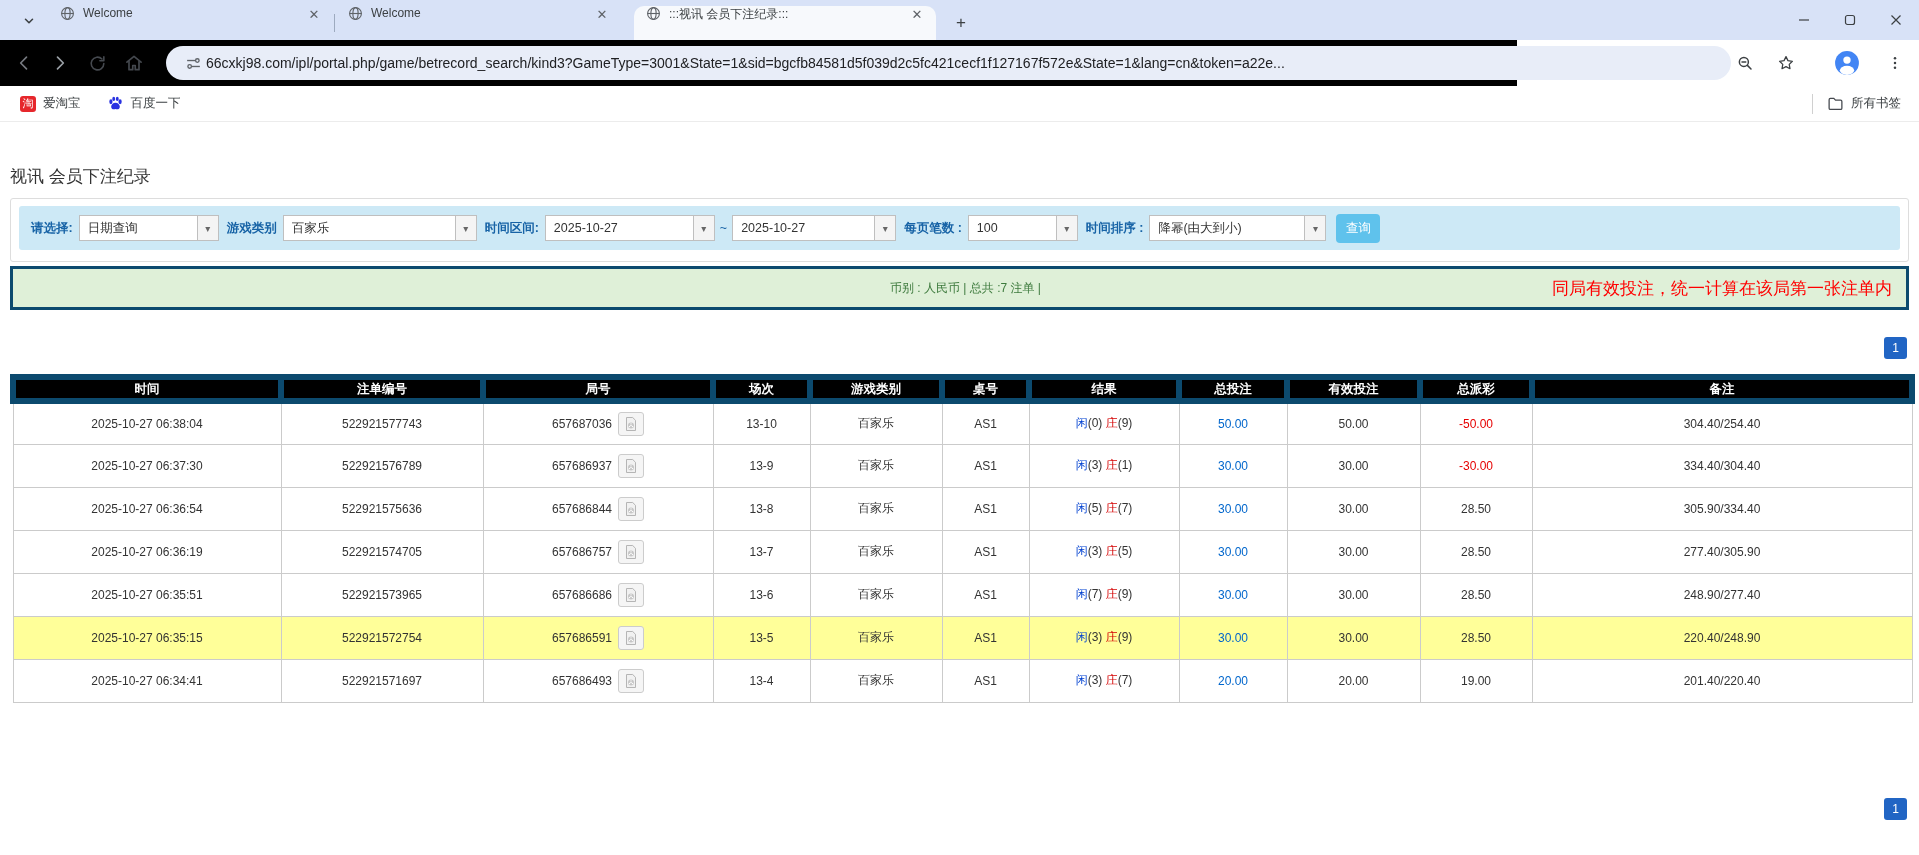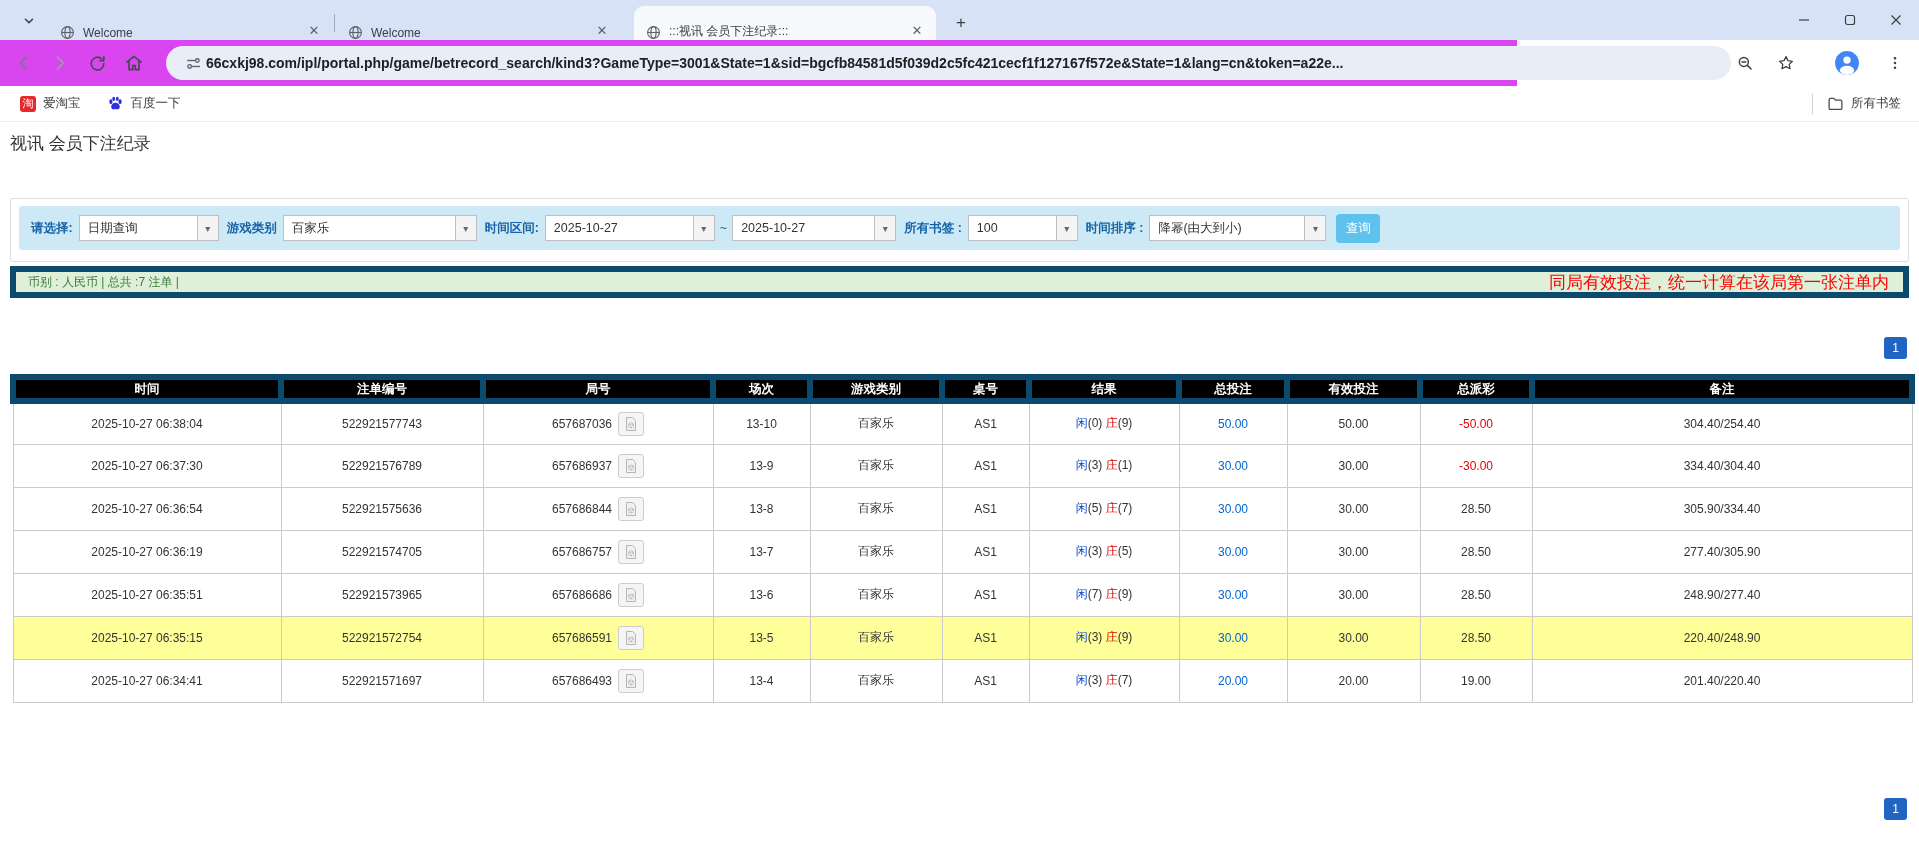--- a/index.html
+++ b/index.html
@@ -2,54 +2,54 @@
 <html><head>
 <meta charset="utf-8">
 <style>
   * { margin:0; padding:0; box-sizing:border-box; }
   body { background:#ccc; font-family:"Liberation Sans", sans-serif; }
   .screen { position:relative; width:1919px; height:855px; background:#fff; overflow:hidden; }
 
   
   .tabstrip { position:absolute; left:0; top:0; width:1919px; height:40px; background:#d8e2f7; }
   .tab-search-btn { position:absolute; left:16px; top:9px; width:26px; height:26px; border:none; background:transparent; border-radius:50%; cursor:pointer; }
-  .tab { position:absolute; top:6px; height:34px; display:flex; align-items:flex-end; padding:0 10px 0 12px; font-size:12px; color:#3c4043; }
+  .tab { position:absolute; top:6px; height:34px; display:flex; align-items:flex-start; padding:0 10px 0 12px; font-size:12px; color:#3c4043; }
   .tab.active { background:#f7f9fc; border-radius:10px 10px 0 0; }
   .tab .title { flex:1; overflow:hidden; white-space:nowrap; text-overflow:ellipsis; margin:0 8px; }
   .tab-close { width:18px; height:18px; border:none; background:transparent; border-radius:50%; font-size:13px; color:#5f6368; line-height:16px; cursor:pointer; }
   .tab-divider { position:absolute; top:14px; width:1px; height:18px; background:#9daabf; }
   .newtab-btn { position:absolute; left:948px; top:10px; width:26px; height:26px; border:none; background:transparent; font-size:17px; color:#3c4043; border-radius:50%; cursor:pointer; }
   .win-controls { position:absolute; right:0; top:0; height:40px; display:flex; }
   .win-btn { width:46px; height:40px; border:none; background:transparent; display:flex; align-items:center; justify-content:center; cursor:pointer; }
 
-  .toolbar { position:absolute; left:0; top:40px; width:1517px; height:46px; background:#d946ef;font-weight:bold; }
+  .toolbar { position:absolute; left:0; top:40px; width:1517px; height:46px; background:#000000; }
   .nav-btn { position:absolute; top:7px; width:32px; height:32px; border:none; background:transparent; border-radius:50%; display:flex; align-items:center; justify-content:center; cursor:pointer; }
   .omnibox { position:absolute; left:166px; top:6px; width:1565px; height:34px; background:#e8edf8; border-radius:17px; display:flex; align-items:center; padding:0 14px; }
   .omnibox .url { font-size:14px; color:#202124; white-space:nowrap; overflow:hidden; text-overflow:ellipsis; width:1480px; }
   .tool-icon-btn { position:absolute; top:9px; width:28px; height:28px; border:none; background:transparent; border-radius:50%; display:flex; align-items:center; justify-content:center; cursor:pointer; }
 
   .bookmarks-bar { position:absolute; left:0; top:86px; width:1919px; height:36px; background:#fff; border-bottom:1px solid #ececec; display:flex; align-items:center; }
   .bookmark { display:flex; align-items:center; gap:7px; margin-left:14px; font-size:12.5px; color:#3c4043; cursor:pointer; padding:4px 6px; border-radius:6px; }
   .taobao-badge { width:16px; height:16px; background:#e6272c; color:#fff; border-radius:3px; font-size:11px; display:flex; align-items:center; justify-content:center; }
   .bm-right { position:absolute; right:12px; display:flex; align-items:center; gap:8px; }
   .bm-sep { width:1px; height:20px; background:#d0d0d0; }
 
   
-  .page-title { position:absolute; left:10px; top:132px; font-size:17px; color:#333; }
+  .page-title { position:absolute; left:10px; top:165px; font-size:17px; color:#333; }
 
   .filter-box { position:absolute; left:10px; top:198px; width:1899px; height:64px; border:1px solid #ddd; background:#fff; border-radius:3px; }
   .filter-bar { position:absolute; left:8px; top:7px; width:1881px; height:44px; background:#cde9f6; border-radius:3px; display:flex; align-items:center; font-size:12.5px; padding-left:12px; }
   .f-label { color:#1763a6; font-weight:bold; margin:0 6px 0 8px; white-space:nowrap; }
   .combo { display:flex; height:26px; }
   .combo input { border:1px solid #bfbfbf; border-right:none; height:26px; padding:0 8px; font-size:12.5px; color:#333; font-family:"Liberation Sans",sans-serif; outline:none; }
   .combo .dd-btn { width:22px; height:26px; border:1px solid #bfbfbf; background:#f4f4f4; color:#666; font-size:10px; cursor:pointer; }
   .tilde { color:#1763a6; margin:0 5px; }
   .search-btn { margin-left:10px; width:44px; height:29px; background:#5fc2ec; color:#fff; border:none; border-radius:4px; font-size:12.5px; cursor:pointer; font-family:"Liberation Sans",sans-serif; }
 
-  .info-bar { position:absolute; left:10px; top:266px; width:1899px; height:32px; background:#dff0d8; border:6px solid #0c4a6e; display:flex; align-items:center; }
+  .info-bar { position:absolute; left:10px; top:266px; width:1899px; height:44px; background:#dff0d8; border:3px solid #0c4a6e; display:flex; align-items:center;justify-content:center; }
   .info-left { color:#3d7a3d; font-size:12px; margin-left:12px; }
   .info-right { position:absolute; right:14px; color:#ff0000; font-size:17px; }
 
   .pg { position:absolute; left:1884px; width:23px; height:22px; background:#2165c4; color:#fff; border:none; border-radius:3px; font-size:12px; display:flex; align-items:center; justify-content:center; cursor:pointer; }
   .pg.top { top:337px; } .pg.bottom { top:798px; }
 
   .bet-table { position:absolute; left:10px; top:374px; width:1899px; border-collapse:collapse; table-layout:fixed; font-size:12px; color:#333; }
   .bet-table th { background:#000; color:#fff; font-weight:bold; height:24px; border:6px solid #0c4a6e; font-size:12.5px; }
   .bet-table td { border:1px solid #cbcbcb; text-align:center; height:43px; background:#fff; }
   .bet-table tr.hl td { background:#ffff99; }
@@ -245,21 +245,21 @@
       <span class="f-label">时间区间:</span>
       <span class="combo">
         <input style="width: 148px;" value="2025-10-27">
         <button class="dd-btn">▾</button>
       </span>
       <span class="tilde">~</span>
       <span class="combo">
         <input style="width: 142px;" value="2025-10-27">
         <button class="dd-btn">▾</button>
       </span>
-      <span class="f-label">所有书签 :</span>
+      <span class="f-label">每页笔数 :</span>
       <span class="combo">
         <input style="width: 88px;" value="100">
         <button class="dd-btn">▾</button>
       </span>
       <span class="f-label">时间排序 :</span>
       <span class="combo">
         <input style="width: 155px;" value="降幂(由大到小)">
         <button class="dd-btn">▾</button>
       </span>
       <button class="search-btn">查询</button>

